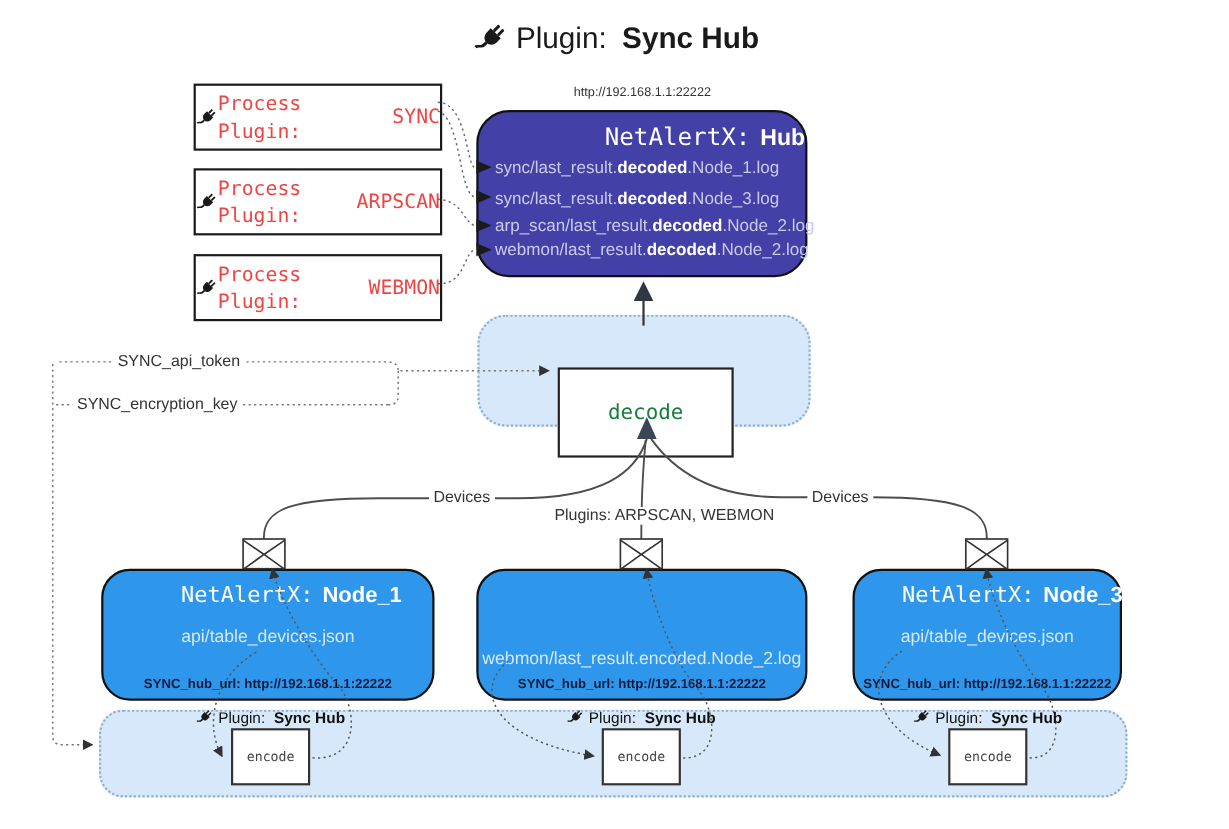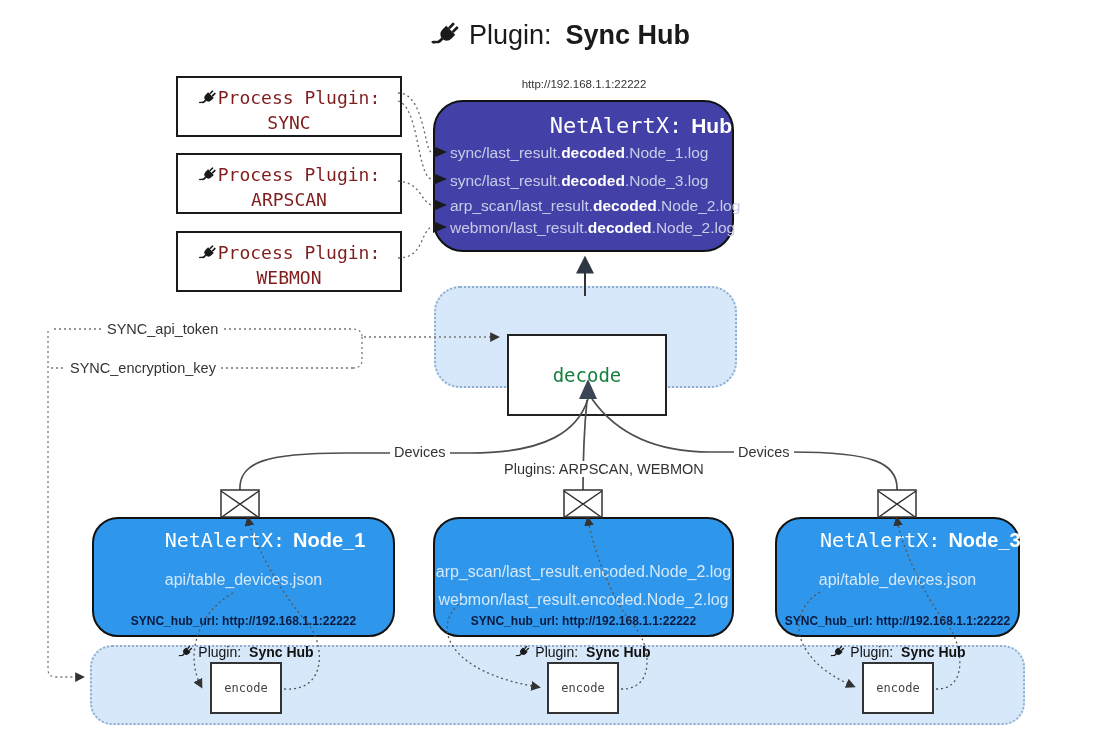--- a/index.html
+++ b/index.html
@@ -8,22 +8,22 @@
   .abs{position:absolute;}
   svg.overlay{position:absolute;left:0;top:0;width:1117px;height:754px;pointer-events:none;z-index:5;}
   .lbl{position:absolute;z-index:6;background:#fff;padding:0 4px;font-size:14.5px;color:#333;white-space:nowrap;}
   
   .title{left:430px;top:12px;width:320px;height:46px;display:flex;align-items:center;gap:7px;z-index:4;}
   .title .t1{font-size:27px;color:#1a1a1a;}
   .title .t2{font-size:27px;font-weight:bold;color:#1a1a1a;margin-left:7px;}
   .plug{fill:#1a1a1a;flex:none;}
   
   .pbox{left:176px;width:222px;height:57px;background:#fff;border:2px solid #1a1a1a;z-index:4;
-        display:flex;flex-direction:column;align-items:center;justify-content:flex-end;
-        font-family:"DejaVu Sans Mono",monospace;font-size:18px;color:#7f1d1d;line-height:25px;}
+        display:flex;flex-direction:row;align-items:center;justify-content:flex-end;
+        font-family:"DejaVu Sans Mono",monospace;font-size:18px;color:#ef4444;line-height:25px;}
   .pbox .row{display:flex;align-items:center;}
   
   .huburl{left:435px;top:78px;width:298px;text-align:center;font-size:11.5px;color:#333;z-index:4;}
   .hub{left:433px;top:100px;width:301px;height:152px;background:#4341A8;border:2px solid #111;
        border-radius:30px;box-sizing:border-box;z-index:4;}
   .hub .htitle{position:absolute;left:0;right:0;top:11px;text-align:right;color:#fff;}
   .htitle .pre, .ntitle .pre{font-family:"DejaVu Sans Mono",monospace;}
   .hub .htitle .pre{font-size:22px;}
   .hub .htitle .nm{font-size:21px;font-weight:bold;margin-left:9px;}
   .hlog{position:absolute;left:15px;font-size:15.5px;color:#C9CCE8;white-space:nowrap;}
@@ -123,21 +123,20 @@
 
   <div class="abs dwrap"></div>
   <div class="abs dbox">decode</div>
 
   <div class="abs node n1">
     <div class="ntitle"><span class="pre">NetAlertX:</span><span class="nm">Node_1</span></div>
     <div class="nfile" style="top:52px;">api/table_devices.json</div>
     <div class="nfoot">SYNC_hub_url: http://192.168.1.1:22222</div>
   </div>
   <div class="abs node n2">
-    <div class="nfile" style="top:44px;">arp_scan/last_result.encoded.Node_2.log</div>
     <div class="nfile" style="top:72px;">webmon/last_result.encoded.Node_2.log</div>
     <div class="nfoot">SYNC_hub_url: http://192.168.1.1:22222</div>
   </div>
   <div class="abs node n3">
     <div class="ntitle"><span class="pre">NetAlertX:</span><span class="nm">Node_3</span></div>
     <div class="nfile" style="top:52px;">api/table_devices.json</div>
     <div class="nfoot">SYNC_hub_url: http://192.168.1.1:22222</div>
   </div>
 
   <div class="abs bwrap"></div>

